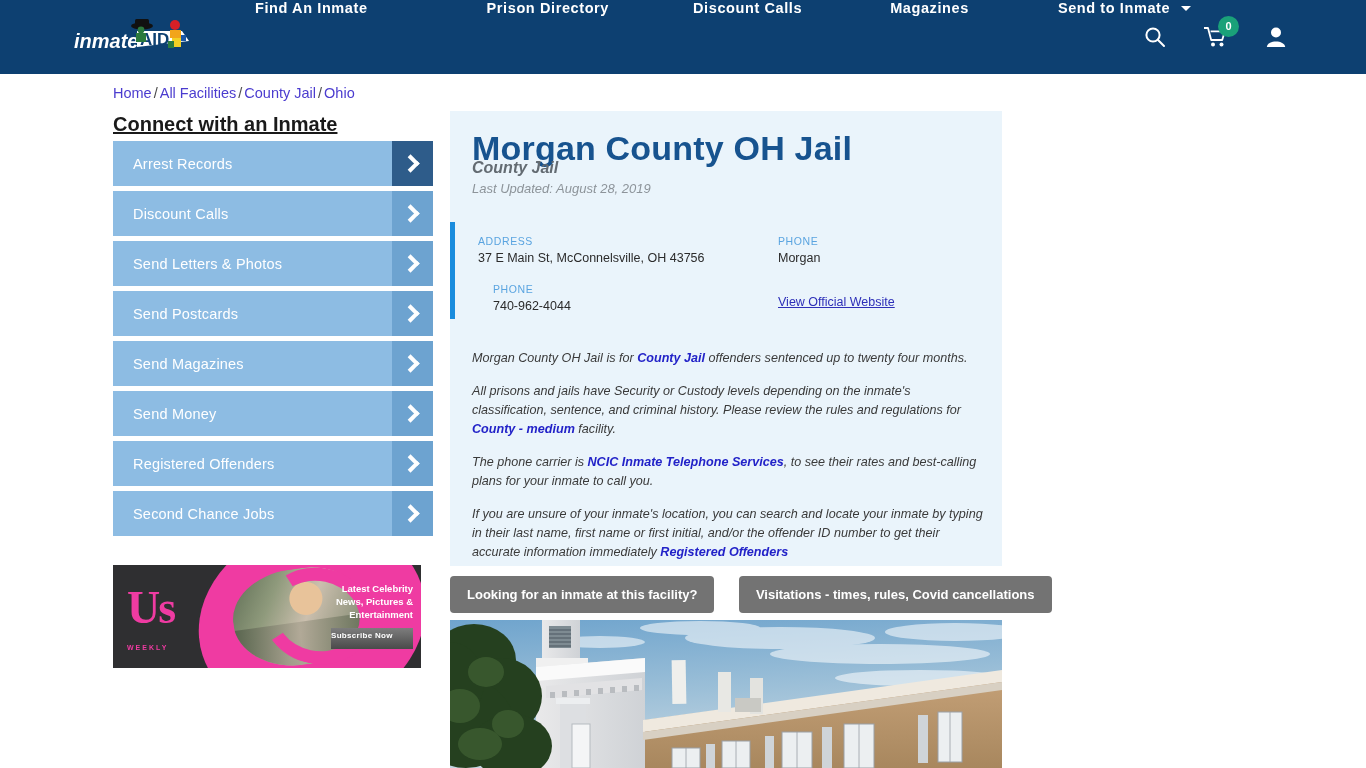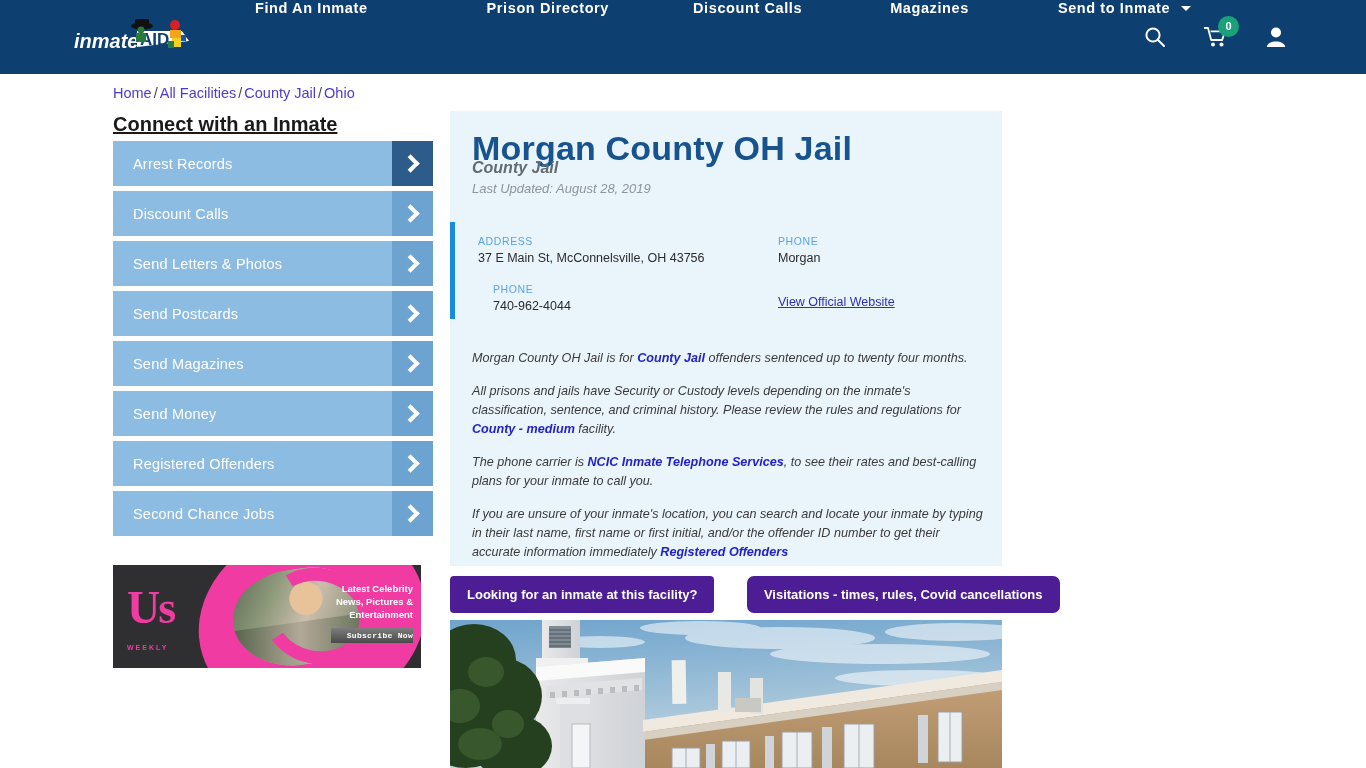--- a/index.html
+++ b/index.html
@@ -192,29 +192,28 @@
     position: absolute; right: 8px; top: 17px;
     width: 110px;
     text-align: right;
     color: #ffffff;
     font-size: 9.5px;
     font-weight: bold;
     line-height: 13px;
   }
   .ad-cta {
     position: absolute; right: 8px; top: 63px;
-    width: 82px; height: 15px;
+    width: 82px; height: 21px;
     background: linear-gradient(#7d7d7d,#4a4a4a);
     color: #ffffff;
     font-size: 8px;
     font-weight: bold;
     line-height: 15px;
-    text-align: right;
+    text-align: left;
     letter-spacing: .3px;
-    font-family: Liberation Mono, monospace;
   }
 
   
   .main-panel {
     position: absolute;
     left: 450px; top: 111px;
     width: 552px; height: 455px;
     background: #eaf4fb;
   }
   .fac-title {
@@ -278,31 +277,31 @@
     color: #2222c8;
     font-weight: bold;
     text-decoration: none;
     cursor: pointer;
   }
 
   
   .btn-row { position: absolute; left: 450px; top: 576px; }
   .gbtn {
     display: inline-block;
-    background: #4c1d95;
+    background: #737373;
     color: #ffffff;
     font-size: 13px;
     font-weight: bold;
     border: none;
     border-radius: 4px;
     padding: 11px 17px;
     cursor: pointer;
     font-family: "Liberation Sans", sans-serif;
   }
-  .gbtn + .gbtn { margin-left: 28px; border-radius: 7px; }
+  .gbtn + .gbtn { margin-left: 20px; }
 
   
   .facility-photo {
     position: absolute;
     left: 450px; top: 620px;
     width: 552px; height: 148px;
     overflow: hidden;
   }
 </style>
 </head>

